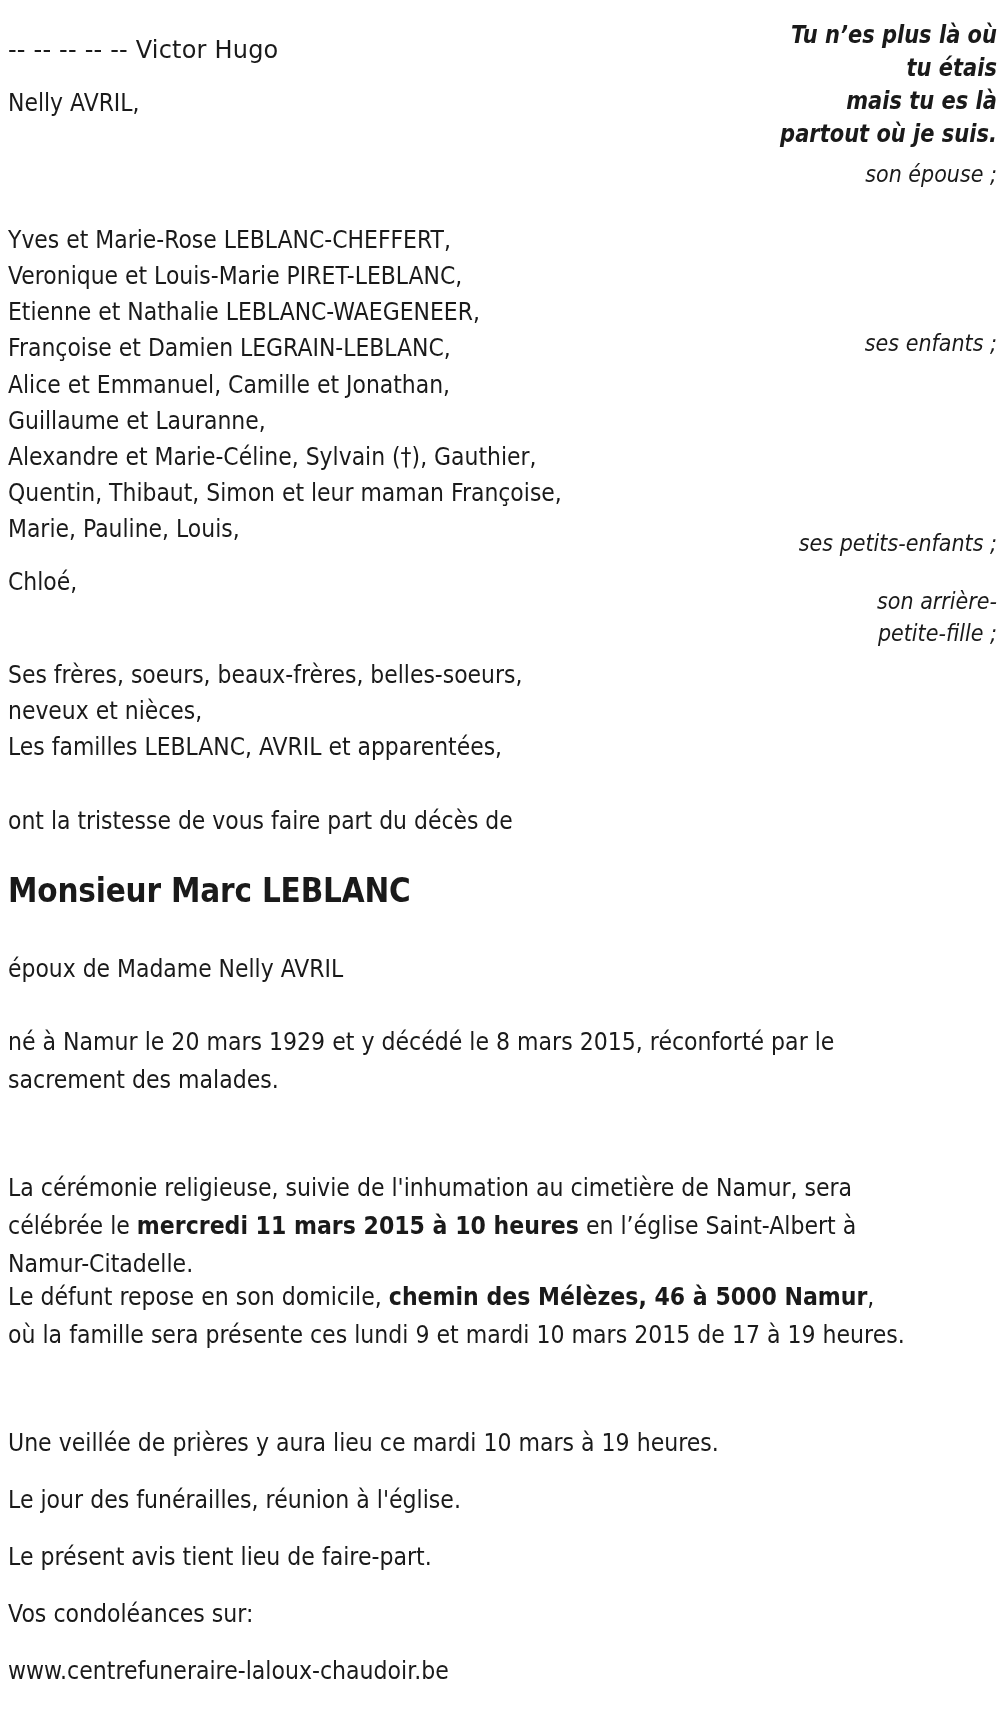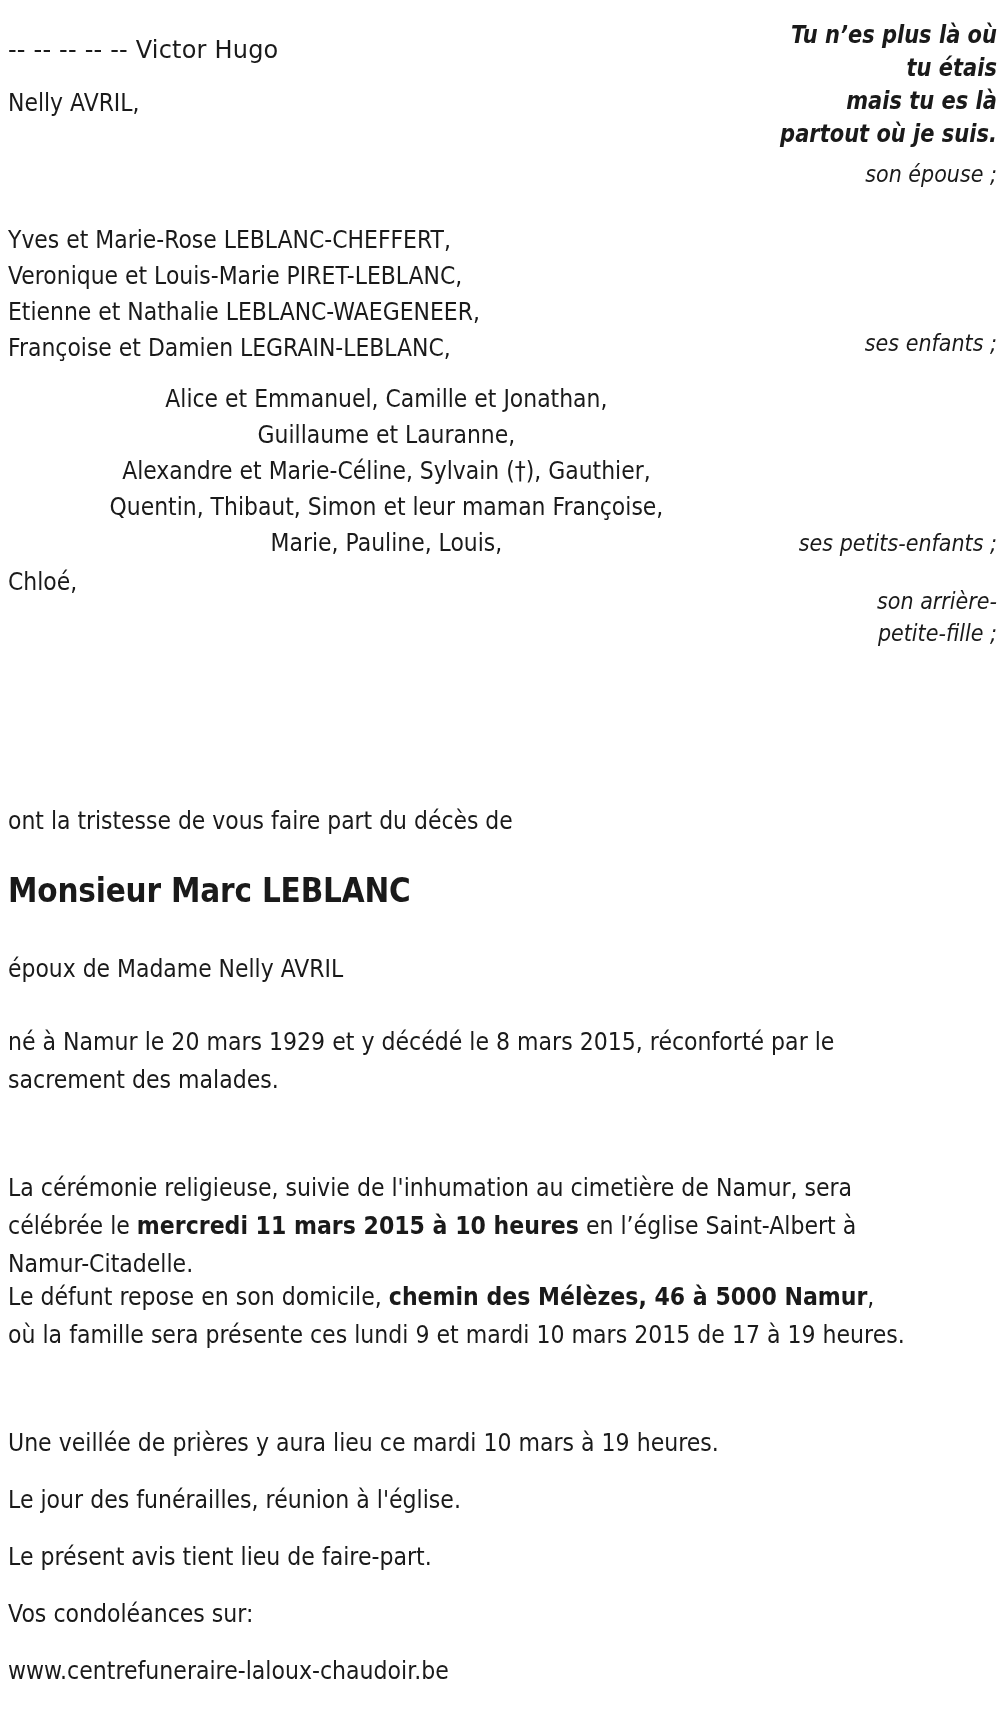--- a/index.html
+++ b/index.html
@@ -134,35 +134,40 @@
   <div class="blk right caption" style="top:158px;">son épouse ;</div>
 
   <div class="blk left" style="top:197px;margin-top:24px;">
     <div class="cond nameline">Yves et Marie-Rose LEBLANC-CHEFFERT,</div>
     <div class="cond nameline">Veronique et Louis-Marie PIRET-LEBLANC,</div>
     <div class="cond nameline">Etienne et Nathalie LEBLANC-WAEGENEER,</div>
     <div class="cond nameline">Françoise et Damien LEGRAIN-LEBLANC,</div>
   </div>
   <div class="blk right caption" style="top:327px;">ses enfants ;</div>
 
-  <div class="blk left" style="top:380px;text-align:center;">
+  <div class="blk left" style="top:366px;">
     <div class="cond nameline">Alice et Emmanuel, Camille et Jonathan,</div>
     <div class="cond nameline">Guillaume et Lauranne,</div>
     <div class="cond nameline">Alexandre et Marie-Céline, Sylvain (†), Gauthier,</div>
     <div class="cond nameline">Quentin, Thibaut, Simon et leur maman Françoise,</div>
     <div class="cond nameline">Marie, Pauline, Louis,</div>
   </div>
   <div class="blk right caption" style="top:527px;">ses petits-enfants ;</div>
 
   <div class="blk left cond" style="top:563px;">Chloé,</div>
   <div class="blk right" style="top:585px;">
     <div class="caption">son arrière-</div>
     <div class="caption">petite-fille ;</div>
   </div>
 
+  <div class="blk left" style="top:656px;">
+    <div class="cond nameline">Ses frères, soeurs, beaux-frères, belles-soeurs,</div>
+    <div class="cond nameline">neveux et nièces,</div>
+    <div class="cond nameline">Les familles LEBLANC, AVRIL et apparentées,</div>
+  </div>
 
   <div class="blk left cond" style="top:802px;">ont la tristesse de vous faire part du décès de</div>
 
   <div class="blk left headline" style="top:869px;">Monsieur Marc LEBLANC</div>
 
   <div class="blk left cond" style="top:950px;">époux de Madame Nelly AVRIL</div>
 
   <div class="blk left para" style="top:1022px;">né à Namur le 20 mars 1929 et y décédé le 8 mars 2015, réconforté par le sacrement des malades.</div>
 
   <div class="blk left para" style="top:1168px;"><span>La cérémonie religieuse, suivie de l'inhumation au cimetière de Namur, sera célébrée le </span><b>mercredi 11 mars 2015 à 10 heures</b><span> en l’église Saint-Albert à Namur-Citadelle.</span></div>

